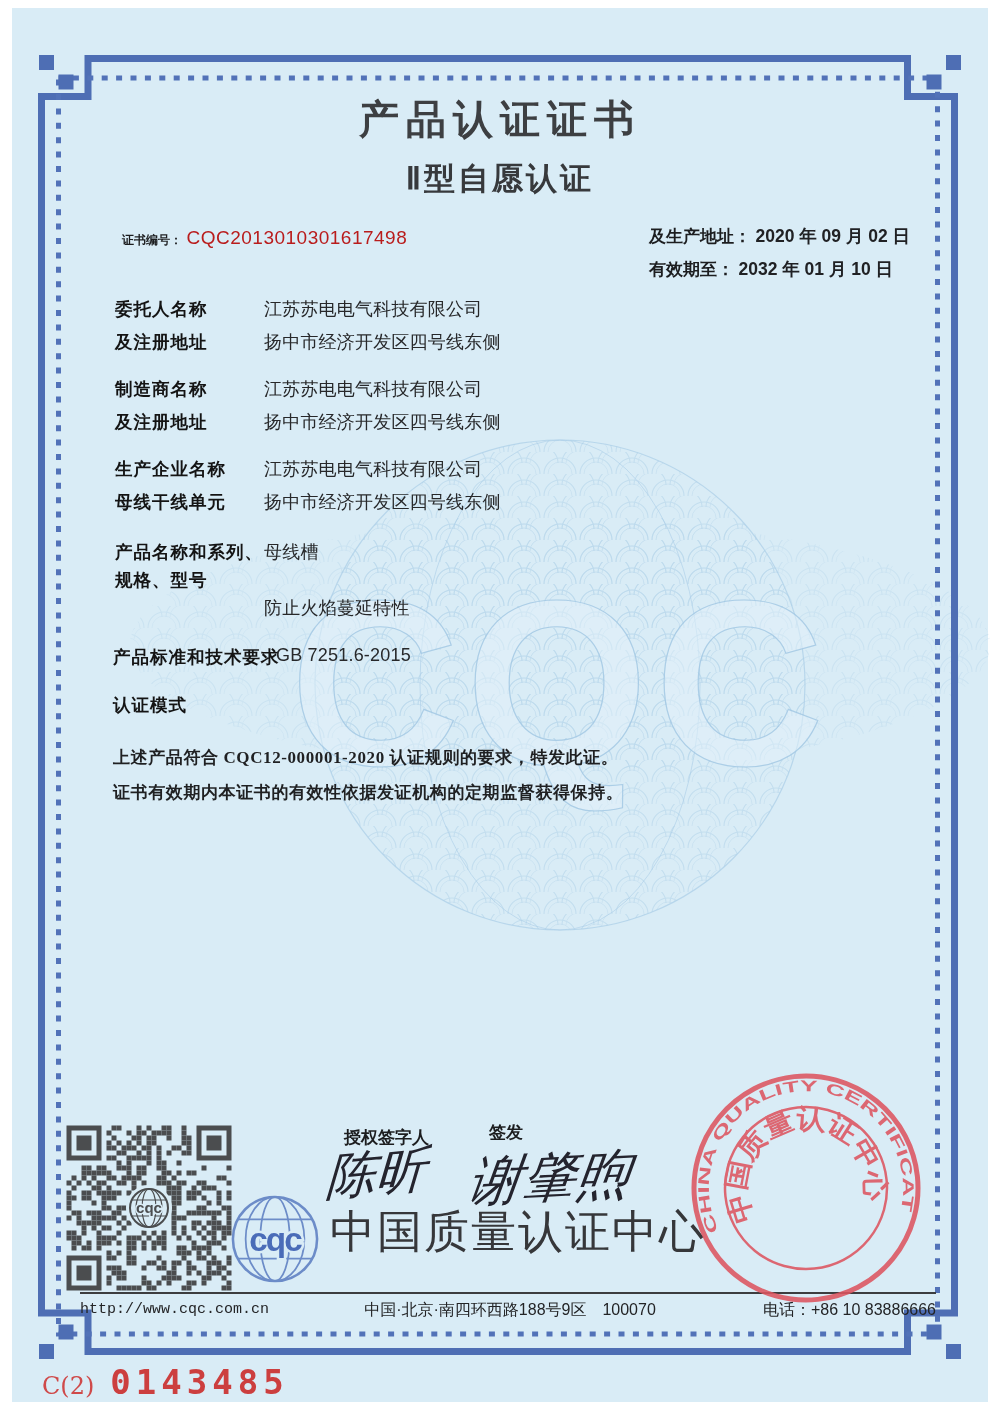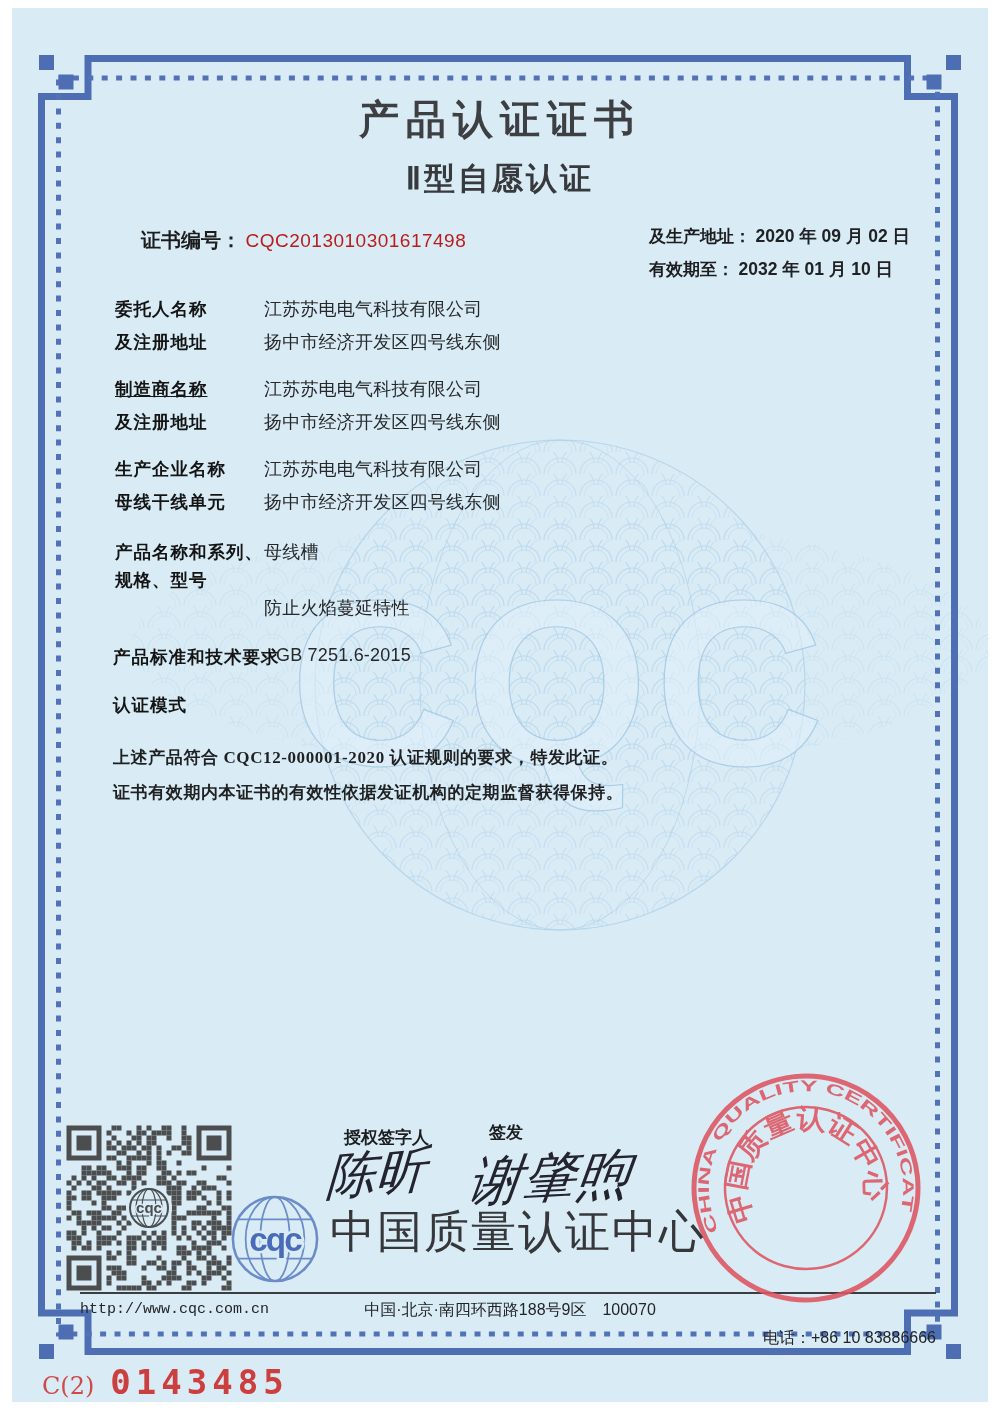--- a/index.html
+++ b/index.html
@@ -6,21 +6,21 @@
   .canvas{position:relative;width:1000px;height:1414px;background:#ffffff;overflow:hidden;
           font-family:"Liberation Sans",sans-serif;color:#28292b;}
   .paper{position:absolute;left:12px;top:8px;width:976px;height:1394px;background:#d9ecf6;}
   .abs{position:absolute;}
   .center{left:0;width:1000px;text-align:center;}
   .title{font-size:40px;font-weight:bold;letter-spacing:7px;color:#3d3f42;}
   .subtitle{font-size:31px;font-weight:600;letter-spacing:3px;color:#37393c;text-align:center;}
   .kai{font-family:"Liberation Serif","DejaVu Serif",serif;font-weight:bold;color:#1c1d1f;}
   .label{font-size:17.5px;font-weight:bold;color:#141414;letter-spacing:1px;}
   .value{font-size:18px;color:#27282a;letter-spacing:0.2px;}
-  .certno-label{font-size:20px;margin-left:19px;}
+  .certno-label{font-size:12px;}
   .certno-value{font-size:19px;letter-spacing:0.5px;color:#b91c1c;}
   .date-label{font-size:17px;}
   .date-value{font-size:17.5px;font-weight:600;color:#202124;}
   .statement{font-size:17px;font-family:"Liberation Serif","DejaVu Serif",serif;
              font-weight:600;color:#1f2022;letter-spacing:0.6px;}
   .qr-note{font-size:16.5px;font-weight:600;color:#1e1f21;white-space:nowrap;}
   .sig-label{font-size:17px;}
   .signature{font-family:"Liberation Serif","DejaVu Serif",serif;font-style:italic;
              color:#24242e;white-space:nowrap;}
   .org-name{font-size:45px;color:#36373a;letter-spacing:2px;white-space:nowrap;}
@@ -86,21 +86,21 @@
   <div class="abs nowrap" style="left:649px;top:257px;">
     <span class="kai date-label">有效期至：</span>
     <span class="date-value">2032 年 01 月 10 日</span>
   </div>
 
   <div class="abs label" style="left:115px;top:297px;">委托人名称</div>
   <div class="abs value" style="left:264px;top:297px;">江苏苏电电气科技有限公司</div>
   <div class="abs label" style="left:115px;top:330px;">及注册地址</div>
   <div class="abs value" style="left:264px;top:330px;">扬中市经济开发区四号线东侧</div>
 
-  <div class="abs label" style="left:115px;top:377px;text-decoration:underline;">制造商名称</div>
+  <div class="abs label" style="left:115px;top:377px;">制造商名称</div>
   <div class="abs value" style="left:264px;top:377px;">江苏苏电电气科技有限公司</div>
   <div class="abs label" style="left:115px;top:410px;">及注册地址</div>
   <div class="abs value" style="left:264px;top:410px;">扬中市经济开发区四号线东侧</div>
 
   <div class="abs label" style="left:115px;top:457px;">生产企业名称</div>
   <div class="abs value" style="left:264px;top:457px;">江苏苏电电气科技有限公司</div>
   <div class="abs label" style="left:115px;top:490px;">母线干线单元</div>
   <div class="abs value" style="left:264px;top:490px;">扬中市经济开发区四号线东侧</div>
 
   <div class="abs label" style="left:115px;top:540px;">产品名称和系列、</div>
@@ -563,19 +563,19 @@
       </text>
       <text font-family="Liberation Serif,serif" font-weight="bold" font-size="27" fill="#dd5560">
         <textPath href="#stampArcZh" startOffset="0" textLength="233" lengthAdjust="spacingAndGlyphs">中国质量认证中心</textPath>
       </text>
     </g>
   </svg>
 
   <div class="abs footer-rule" style="left:80px;top:1292px;width:856px;"></div>
   <div class="abs footer-text mono" style="left:80px;top:1301px;">http://www.cqc.com.cn</div>
   <div class="abs footer-text" style="left:300px;top:1300px;width:420px;text-align:center;">中国·北京·南四环西路188号9区　100070</div>
-  <div class="abs footer-text" style="left:700px;top:1300px;width:236px;text-align:right;margin-top:28px;">电话：+86 10 83886666</div>
+  <div class="abs footer-text" style="left:700px;top:1300px;width:236px;text-align:right;">电话：+86 10 83886666</div>
 
   <div class="abs serial" style="left:42px;top:1362px;">
     <span class="serial-prefix">C(2)</span>
     <span class="serial-number">0143485</span>
   </div>
 </div>
 
 </body></html>

